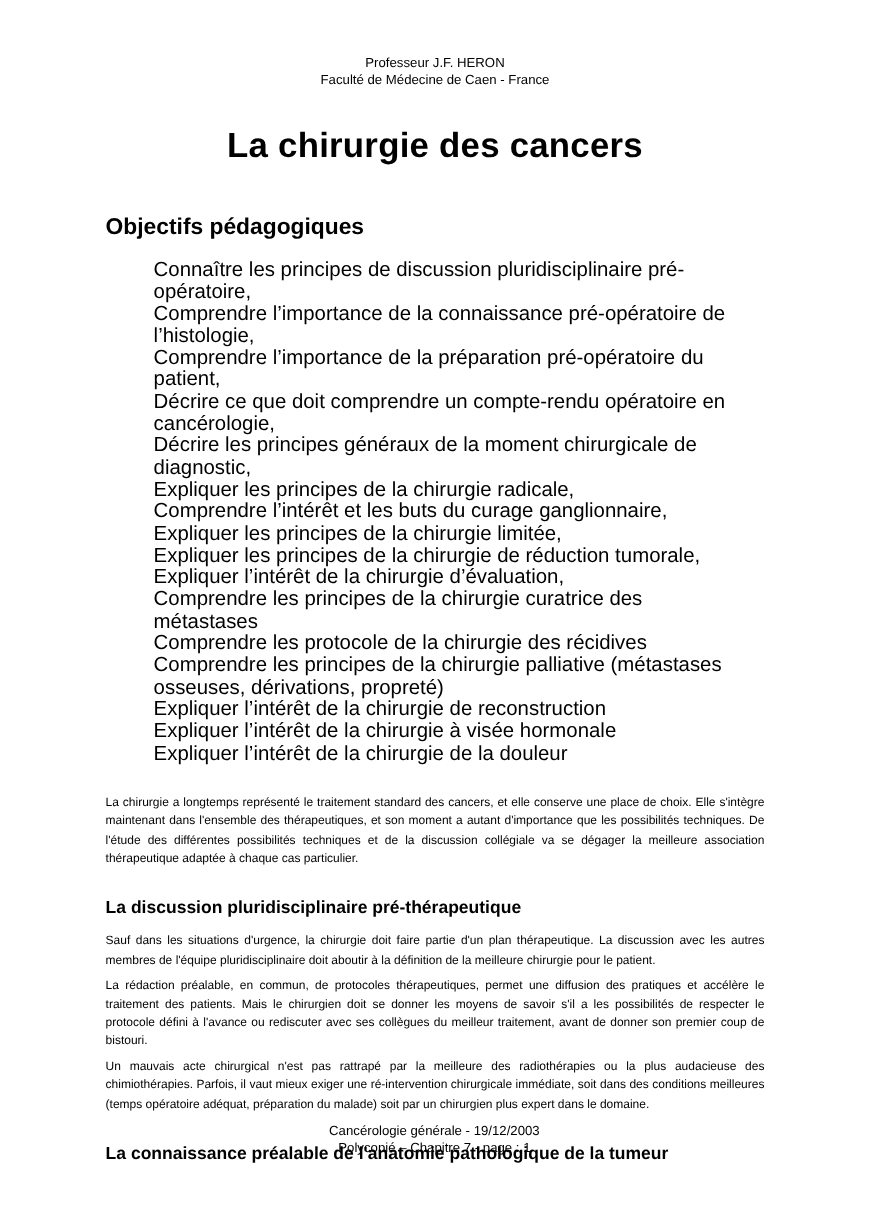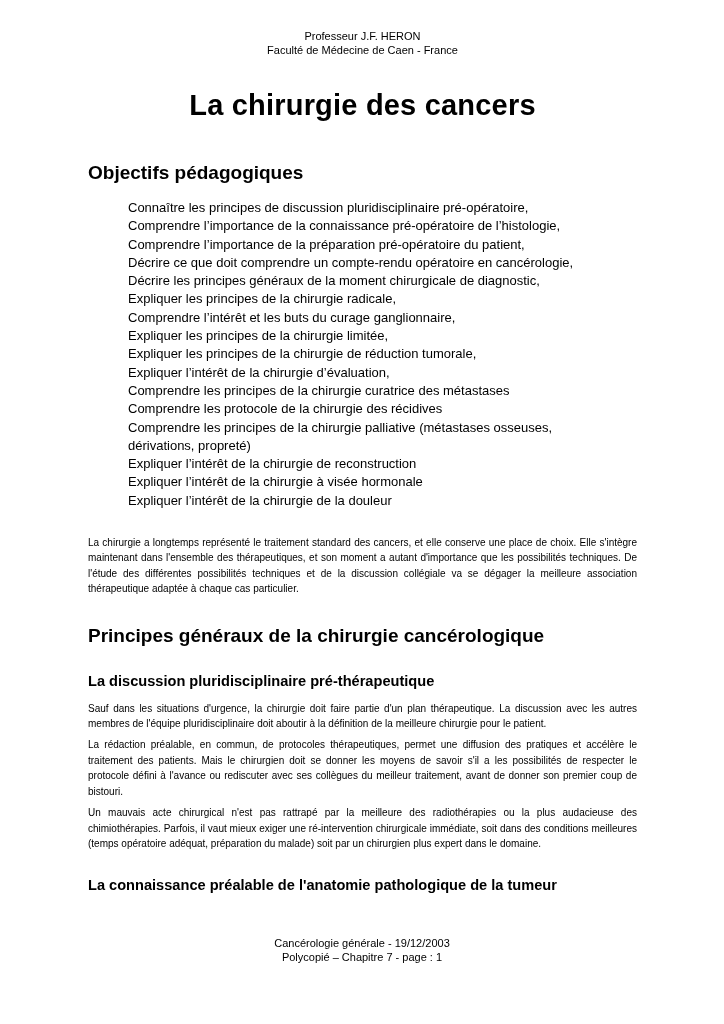--- a/index.html
+++ b/index.html
@@ -6,21 +6,21 @@
     margin: 0;
     padding: 0;
     background: #ffffff;
   }
   .page {
     position: relative;
     width: 724px;
     height: 1024px;
     box-sizing: border-box;
     margin: 0 auto;
-    padding: 29px 87px 0 88px;
+    padding: 46px 87px 0 88px;
     background: #ffffff;
     color: #000000;
     font-family: "Liberation Sans", sans-serif;
     overflow: hidden;
   }
   .doc-header {
     text-align: center;
     font-size: 11px;
     line-height: 14px;
   }
@@ -37,21 +37,21 @@
     font-weight: bold;
   }
   .h-section.tight {
     margin-top: 28px;
   }
   .objectives {
     margin: 15px 0 0 40px;
   }
   .objectives p {
     margin: 0;
-    font-size: 13px;
+    font-size: 17px;
     line-height: 18.3px;
     padding-right: 18px;
   }
   .para {
     margin: 6px 0 0 0;
     font-size: 10px;
     line-height: 15.4px;
     text-align: justify;
   }
   .para.first {
@@ -119,21 +119,20 @@
 
       <p>Expliquer l’intérêt de la chirurgie de reconstruction</p>
 
       <p>Expliquer l’intérêt de la chirurgie à visée hormonale</p>
 
       <p>Expliquer l’intérêt de la chirurgie de la douleur</p>
     </div>
 
   <p class="para first">La chirurgie a longtemps représenté le traitement standard des cancers, et elle conserve une place de choix. Elle s'intègre maintenant dans l'ensemble des thérapeutiques, et son moment a autant d'importance que les possibilités techniques. De l'étude des différentes possibilités techniques et de la discussion collégiale va se dégager la meilleure association thérapeutique adaptée à chaque cas particulier.</p>
 
-  <h2 class="h-section tight">Principes généraux de la chirurgie cancérologique</h2>
 
   <h3 class="h-sub">La discussion pluridisciplinaire pré-thérapeutique</h3>
 
   <p class="para after-sub">Sauf dans les situations d'urgence, la chirurgie doit faire partie d'un plan thérapeutique. La discussion avec les autres membres de l'équipe pluridisciplinaire doit aboutir à la définition de la meilleure chirurgie pour le patient.</p>
   <p class="para">La rédaction préalable, en commun, de protocoles thérapeutiques, permet une diffusion des pratiques et accélère le traitement des patients. Mais le chirurgien doit se donner les moyens de savoir s'il a les possibilités de respecter le protocole défini à l'avance ou rediscuter avec ses collègues du meilleur traitement, avant de donner son premier coup de bistouri.</p>
   <p class="para">Un mauvais acte chirurgical n'est pas rattrapé par la meilleure des radiothérapies ou la plus audacieuse des chimiothérapies. Parfois, il vaut mieux exiger une ré-intervention chirurgicale immédiate, soit dans des conditions meilleures (temps opératoire adéquat, préparation du malade) soit par un chirurgien plus expert dans le domaine.</p>
 
   <h3 class="h-sub">La connaissance préalable de l'anatomie pathologique de la tumeur</h3>
 
   <div class="doc-footer">

